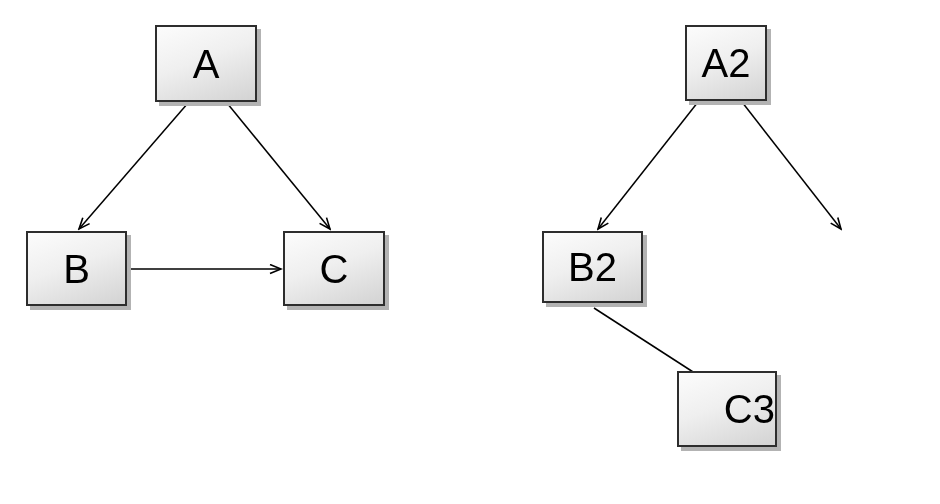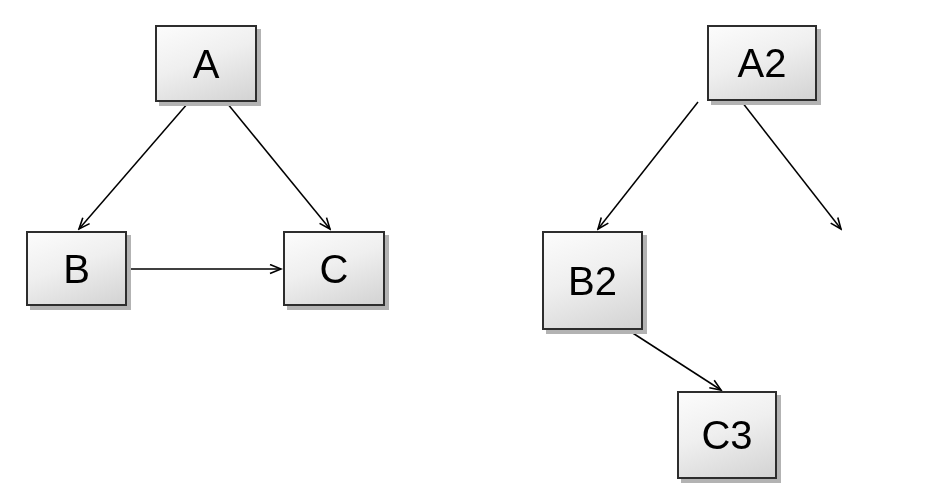--- a/index.html
+++ b/index.html
@@ -33,24 +33,24 @@
     align-items: center;
     justify-content: center;
     font-size: 40px;
     color: #000000;
     line-height: 1;
     user-select: none;
   }
   .node-A  { left: 155px; top:  25px; width: 102px; height: 77px; }
   .node-B  { left:  26px; top: 231px; width: 101px; height: 75px; }
   .node-C  { left: 283px; top: 231px; width: 102px; height: 75px; }
-  .node-A2 { left: 707px; top:  25px; width: 110px; height: 76px; }
-  .node-B2 { left: 542px; top: 231px; width: 101px; height: 99px; }
+  .node-A2 { left: 685px; top:  25px; width: 82px; height: 76px; }
+  .node-B2 { left: 542px; top: 231px; width: 101px; height: 72px; }
   .node-C2 { left: 799px; top: 231px; width: 102px; height: 76px; }
-  .node-C3 { left: 677px; top: 391px; width: 100px; height: 88px; }
+  .node-C3 { left: 677px; top: 371px; width: 100px; height: 76px; justify-content: flex-end; }
 </style>
 </head>
 <body>
 
 <div class="canvas">
 
   <svg class="edges" width="940" height="504" viewBox="0 0 940 504" xmlns="http://www.w3.org/2000/svg">
     <defs>
       <marker id="arrow" markerUnits="userSpaceOnUse" markerWidth="14" markerHeight="12" refX="12" refY="5.5" orient="auto">
         <path d="M1,1 L12,5.5 L1,10" fill="none" stroke="#000000" stroke-width="1.6"></path>

